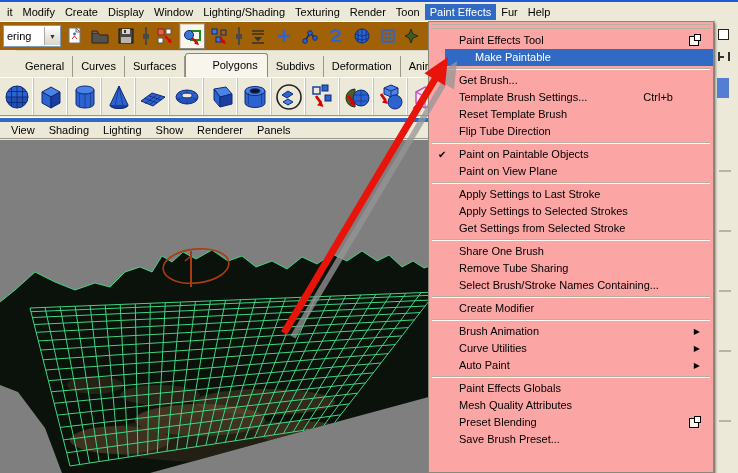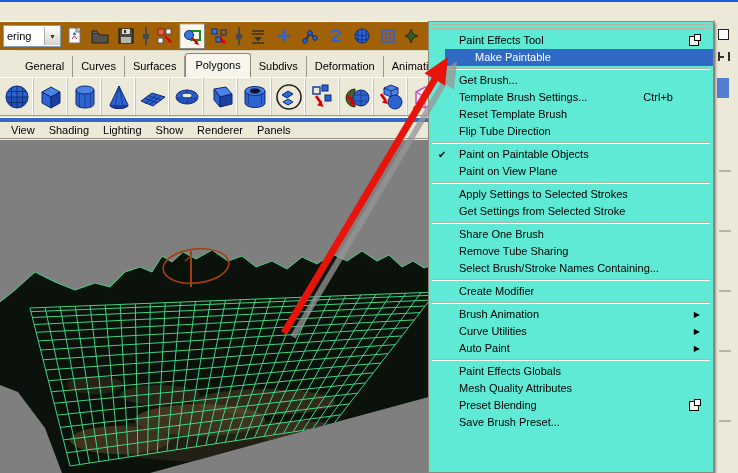--- a/index.html
+++ b/index.html
@@ -25,21 +25,21 @@
   .tsep:before{content:"";position:absolute;left:4px;top:1px;width:2px;height:18px;background:#4a4a44;}
   .tsep:after{content:"";position:absolute;left:2px;top:8px;width:6px;height:5px;background:#4a4a44;}
   .tbtn{width:24px;height:24px;display:flex;align-items:center;justify-content:center;margin:0 1px;}
   .tbtn.pressed{background:#f8f6ee;border:1px solid #8a8879;box-shadow:inset 1px 1px 0 #d8d5c6;}
   .tbtn span{display:block;width:20px;height:20px;}
 
   .shelf-tabs{position:absolute;left:16px;top:50px;width:738px;height:27px;background:#ece9d8;
               display:flex;align-items:flex-end;padding-left:1px;box-sizing:border-box;border-top:1px solid #d6d2c2;}
   .stab{padding:4px 8px 5px 8px;border-right:1px solid #9a9889;color:#000;white-space:nowrap;}
   .stab.active{background:#f7f5ec;border:1px solid #8a8879;border-bottom:none;border-radius:3px 3px 0 0;
-               padding:5px 9px 7px 9px;position:relative;top:1px;margin-top:28px;}
+               padding:5px 9px 7px 26px;position:relative;top:1px;margin-top:28px;}
 
   .shelf{position:absolute;left:0;top:77px;width:738px;height:39px;background:#ece9d8;
          border-top:1px solid #fff;border-bottom:1px solid #9a9889;display:flex;align-items:center;box-sizing:border-box;}
   .scell{width:33px;height:37px;display:flex;align-items:center;justify-content:center;
          border-right:1px solid #c9c5b4;box-shadow:inset -1px 0 0 #fff;}
   .scell span{display:block;width:30px;height:30px;}
 
   .panel-active-bar{position:absolute;left:0;top:117px;width:738px;height:5px;background:#316ac5;border-top:1px solid #fff;}
   .panel-menubar{position:absolute;left:0;top:122px;width:616px;height:17px;background:#ece9d8;
                  border-bottom:1px solid #9a9889;display:flex;align-items:center;padding-left:4px;box-sizing:border-box;}
@@ -53,21 +53,21 @@
   .right-strip{position:absolute;left:714px;top:20px;width:24px;height:453px;background:#ece9d8;
                border-left:1px solid #b8b4a3;z-index:5;}
   .frag-box{position:absolute;left:3px;top:9px;width:9px;height:9px;border:1.5px solid #222;background:#fff;}
   .frag-h{position:absolute;left:3px;top:32px;width:8px;height:9px;border-left:2px solid #333;border-right:2px solid #333;}
   .frag-h:before{content:"";position:absolute;left:0;top:4px;width:4px;height:1.5px;background:#333;}
   .frag-blue{position:absolute;left:2px;top:58px;width:12px;height:20px;background:#2d63cf;opacity:.8;}
   .frag-dash{position:absolute;left:4px;width:12px;height:2px;background:#b8b49f;}
 
   
   .dropdown{position:absolute;left:428px;top:21px;width:286px;height:452px;z-index:50;
-            background:#5eead4;border:1px solid #8a8879;box-shadow:2px 2px 2px rgba(60,60,60,.45);
+            background:#fca5a5;border:1px solid #8a8879;box-shadow:2px 2px 2px rgba(60,60,60,.45);
             box-sizing:border-box;overflow:hidden;}
   .tearoff{height:3px;margin:2px 2px 3px 2px;border-top:1px solid #b5b2a2;border-bottom:1px solid #b5b2a2;}
   .mrow{height:17px;line-height:17px;display:flex;align-items:center;position:relative;
         padding-left:30px;color:#000;white-space:nowrap;}
   .mrow.hl{background:#316ac5;color:#fff;margin-left:16px;}
   .mcheck{position:absolute;left:9px;top:0;font-size:10px;}
   .mlabel{flex:0 0 auto;}
   .mshort{margin-left:auto;margin-right:40px;}
   .marrow{position:absolute;right:13px;top:0;font-size:8px;}
   .obox{position:absolute;right:14px;top:4px;width:8px;height:8px;border:1px solid #000;background:#f7f5ec;}
@@ -75,20 +75,34 @@
   .msep{height:6px;position:relative;margin:0 3px;}
   .msep:before{content:"";position:absolute;left:0;right:0;top:2px;border-top:1px solid #b5b2a2;border-bottom:1px solid #fbfaf5;}
 
   .arrow-overlay{position:absolute;left:0;top:0;width:738px;height:473px;z-index:80;pointer-events:none;}
 </style>
 </head>
 <body>
 
 <div class="app">
   <div class="top-border"></div>
+  <div class="menubar" id="menubar">
+      <div class="mitem">it</div>
+      <div class="mitem">Modify</div>
+      <div class="mitem">Create</div>
+      <div class="mitem">Display</div>
+      <div class="mitem">Window</div>
+      <div class="mitem">Lighting/Shading</div>
+      <div class="mitem">Texturing</div>
+      <div class="mitem">Render</div>
+      <div class="mitem">Toon</div>
+      <div class="mitem active">Paint Effects</div>
+      <div class="mitem">Fur</div>
+      <div class="mitem">Help</div>
+    </div>
 
   <div class="toolbar" id="toolbar">
     <div class="combo">
       <div class="val">ering</div>
       <div class="cbtn">▼</div>
     </div>
   <div class="tbtn">
         <span><svg width="20" height="20" viewBox="0 0 20 20">
             <rect x="5" y="2" width="11" height="15" fill="#fff" stroke="#777"></rect>
             <path d="M12 2 l4 4 -4 0z" fill="#ddd" stroke="#777"></path>
@@ -482,20 +496,23 @@
       <div class="msep"></div>
       <div class="mrow">
         <span class="mcheck">✔</span>
         <span class="mlabel">Paint on Paintable Objects</span>
       </div>
       <div class="mrow">
         <span class="mlabel">Paint on View Plane</span>
       </div>
       <div class="msep"></div>
       <div class="mrow">
+        <span class="mlabel">Apply Settings to Last Stroke</span>
+      </div>
+      <div class="mrow">
         <span class="mlabel">Apply Settings to Selected Strokes</span>
       </div>
       <div class="mrow">
         <span class="mlabel">Get Settings from Selected Stroke</span>
       </div>
       <div class="msep"></div>
       <div class="mrow">
         <span class="mlabel">Share One Brush</span>
       </div>
       <div class="mrow">

